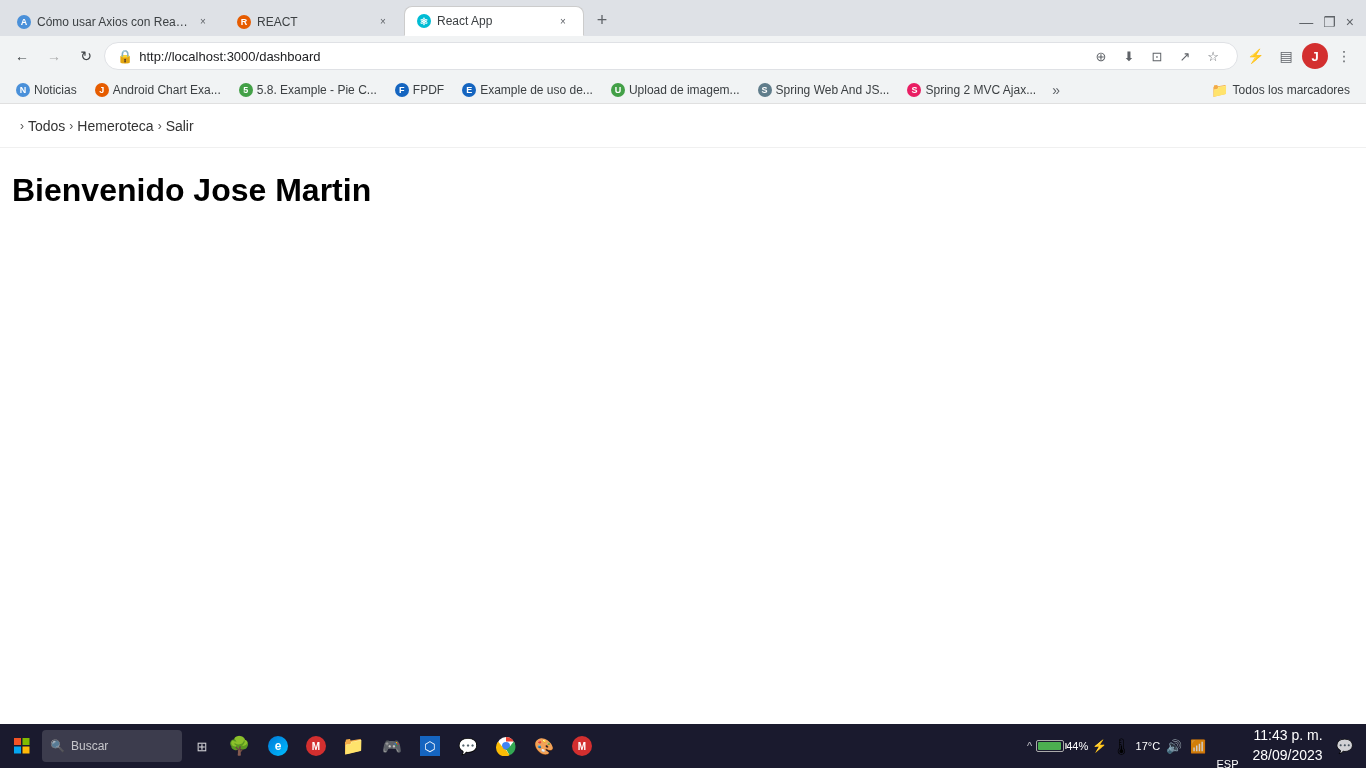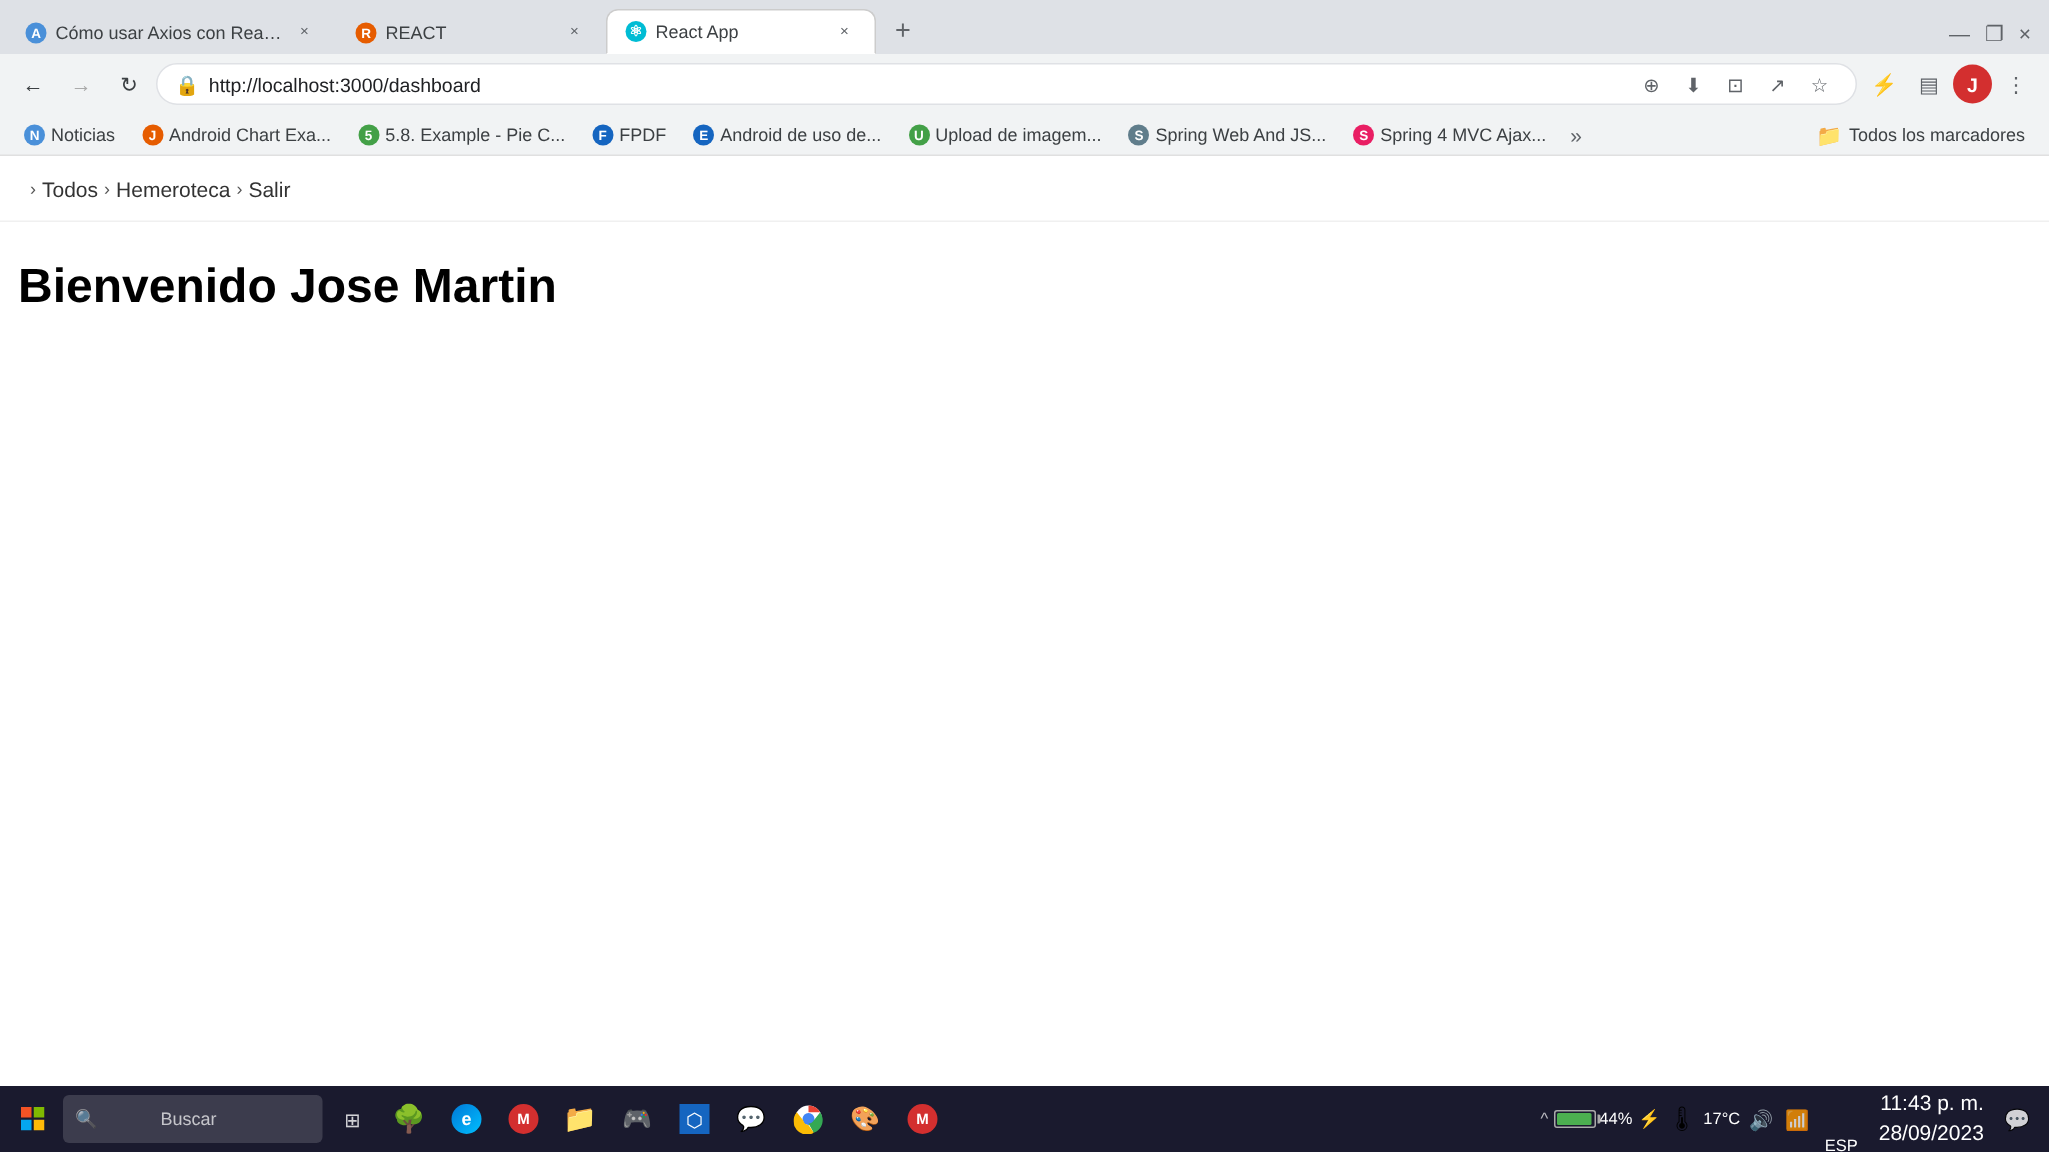--- a/index.html
+++ b/index.html
@@ -301,21 +301,20 @@
       min-width: 140px;
     }
 
     .taskbar-search input {
       background: none;
       border: none;
       outline: none;
       color: #fff;
       font-size: 12px;
       width: 100px;
-      margin-left: 36px;
     }
     .taskbar-search input::placeholder { color: rgba(255,255,255,0.7); }
 
     .taskbar-app {
       width: 36px;
       height: 36px;
       display: flex;
       align-items: center;
       justify-content: center;
       border-radius: 4px;
@@ -492,33 +491,33 @@
     <div class="bookmark-item">
       <div class="fav-circle" style="background:#43a047;">5</div>
       <span>5.8. Example - Pie C...</span>
     </div>
     <div class="bookmark-item">
       <div class="fav-circle" style="background:#1565c0;">F</div>
       <span>FPDF</span>
     </div>
     <div class="bookmark-item">
       <div class="fav-circle" style="background:#1565c0;">E</div>
-      <span>Android de uso de...</span>
+      <span>Example de uso de...</span>
     </div>
     <div class="bookmark-item">
       <div class="fav-circle" style="background:#43a047;">U</div>
       <span>Upload de imagem...</span>
     </div>
     <div class="bookmark-item">
       <div class="fav-circle" style="background:#607d8b;">S</div>
       <span>Spring Web And JS...</span>
     </div>
     <div class="bookmark-item">
       <div class="fav-circle" style="background:#e91e63;">S</div>
-      <span>Spring 4 MVC Ajax...</span>
+      <span>Spring 2 MVC Ajax...</span>
     </div>
 
     <div class="bookmarks-more">»</div>
 
     <div class="bookmarks-folder">
       <span style="color:#f5a623; font-size:14px;">📁</span>
       <span>Todos los marcadores</span>
     </div>
   </div>
 

